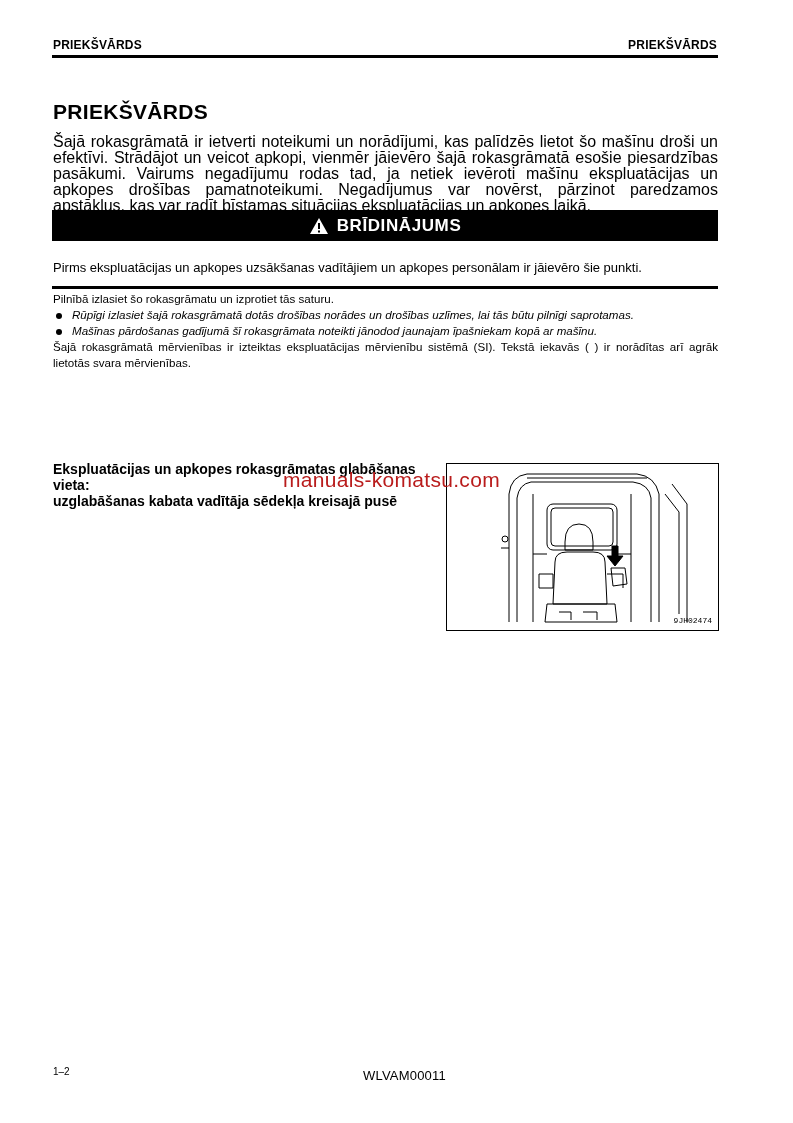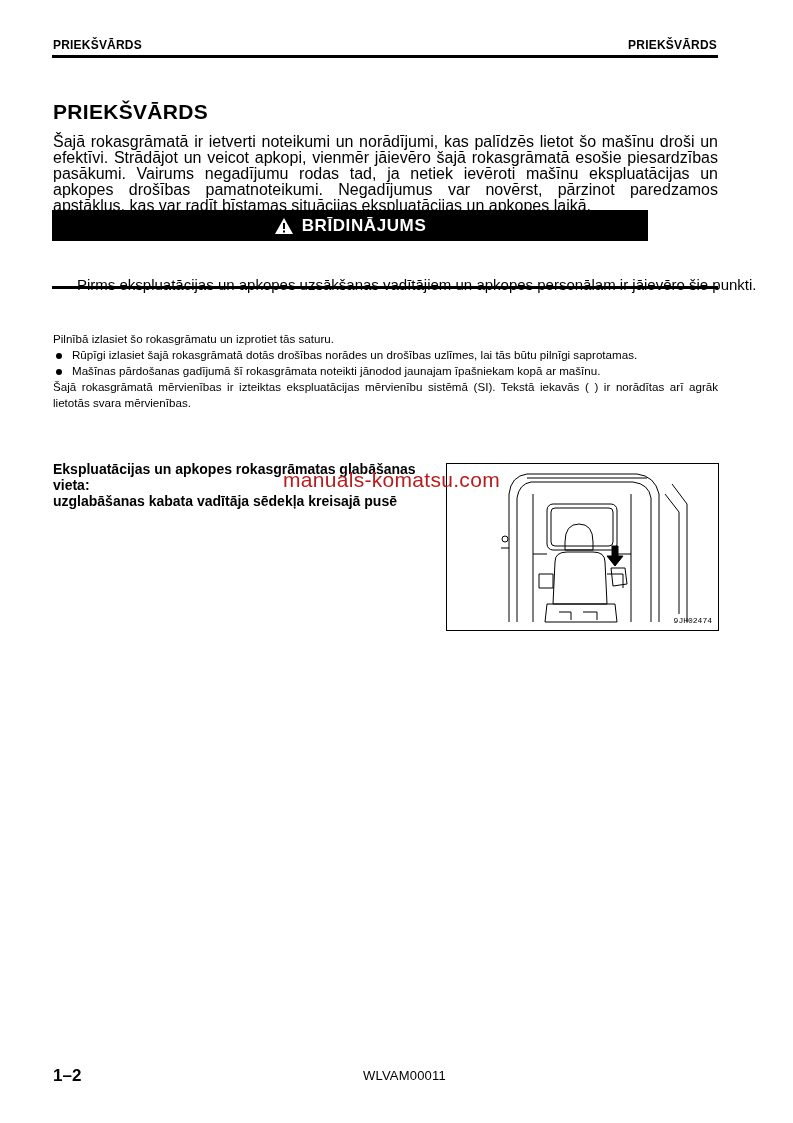--- a/index.html
+++ b/index.html
@@ -6,37 +6,37 @@
   body { width: 793px; height: 1123px; position: relative; overflow: hidden;
          font-family: "Liberation Sans", sans-serif; color: #000; }
   .abs { position: absolute; }
   .running-head { top: 38px; font-size: 12px; font-weight: bold; letter-spacing: 0.2px; }
   .rh-left { left: 53px; }
   .rh-right { right: 76px; }
   .top-rule { left: 52px; top: 55px; width: 666px; height: 3px; background: #000; }
   .page-title { left: 53px; top: 100px; font-size: 21px; font-weight: bold; letter-spacing: 0.3px; }
   .para { left: 53px; width: 665px; font-size: 16px; line-height: 16px; text-align: justify; }
   .intro { top: 134px; }
-  .warn-bar { left: 52px; top: 210px; width: 596px; height: 31px; background: #000; color: #fff;
+  .warn-bar { left: 52px; top: 210px; width: 666px; height: 31px; background: #000; color: #fff;
               display: flex; align-items: center; justify-content: center; gap: 8px; }
   .warn-title { font-size: 17px; font-weight: bold; letter-spacing: 0.6px; }
   .warn-icon { width: 20px; height: 18px; }
-  .warn-lead { left: 53px; top: 276px; font-size: 15px; margin-left: 24px; }
+  .warn-lead { left: 53px; top: 260px; font-size: 13px; }
   .mid-rule { left: 52px; top: 286px; width: 666px; height: 3px; background: #000; }
-  .list-block { left: 53px; top: 291px; width: 665px; font-size: 11.6px; line-height: 16px; margin-top: 40px; }
+  .list-block { left: 53px; top: 291px; width: 665px; font-size: 11.6px; line-height: 16px; }
   .list-block p { margin: 0; text-align: justify; }
-  .bullet { position: relative; padding-left: 19px; }
+  .bullet { position: relative; padding-left: 19px; font-style: italic; }
   .bullet::before { content: ""; position: absolute; left: 3px; top: 6px; width: 6px; height: 6px;
                     border-radius: 50%; background: #000; }
   .storage { left: 53px; top: 461px; font-size: 14px; line-height: 16px; width: 390px; font-weight: bold; }
   .watermark { left: 283px; top: 468px; font-size: 21px; color: #b91c1c; letter-spacing: 0.3px; }
   .figure { left: 446px; top: 463px; width: 271px; height: 166px; border: 1px solid #000; background: #fff; }
   .figure svg { position: absolute; left: 0; top: 0; }
   .fig-code { position: absolute; right: 6px; bottom: 5px; font-size: 8px; font-family: Liberation Mono, monospace; }
-  .footer-page { left: 53px; top: 1066px; font-size: 17px; font-weight: bold; }
+  .footer-page { left: 53px; top: 1066px; font-size: 10px; }
   .footer-code { left: 363px; top: 1068px; font-size: 13px; letter-spacing: 0.2px; }
 </style>
 </head>
 <body>
 
 <div class="abs running-head rh-left">PRIEKŠVĀRDS</div>
 <div class="abs running-head rh-right">PRIEKŠVĀRDS</div>
 <div class="abs top-rule"></div>
 
 <div class="abs page-title">PRIEKŠVĀRDS</div>

